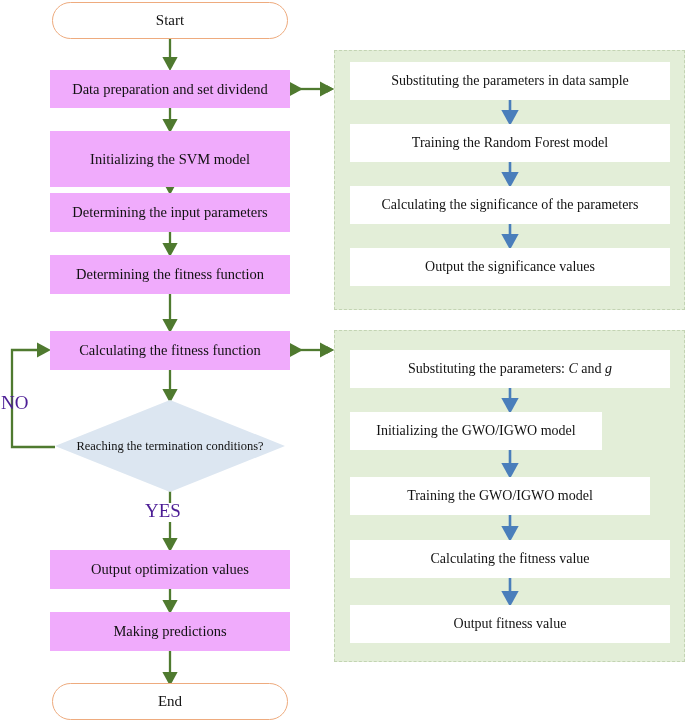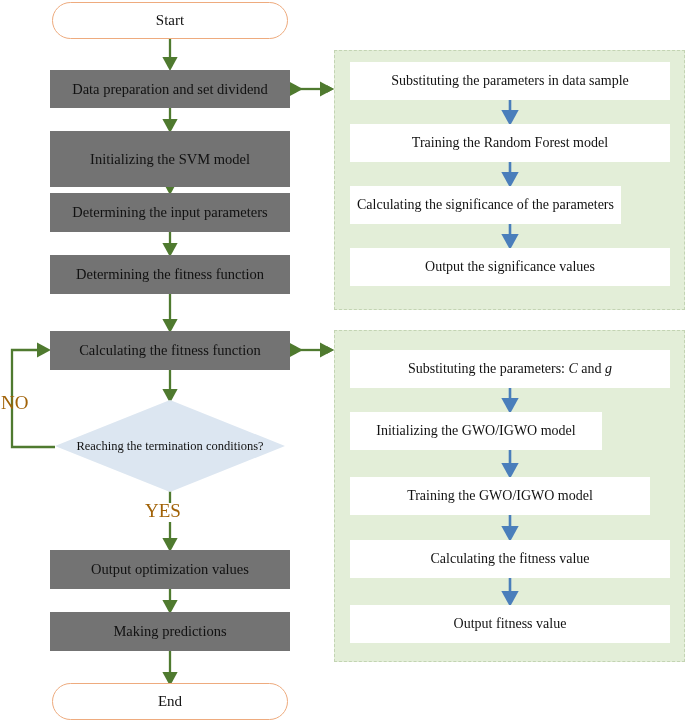--- a/index.html
+++ b/index.html
@@ -31,21 +31,21 @@
   .node {
     position: absolute;
     display: flex;
     align-items: center;
     justify-content: center;
     text-align: center;
     box-sizing: border-box;
     line-height: 1.15;
   }
   .proc-box {
-    background: #737373;
+    background: #f0abfc;
     color: #111111;
     font-size: 14.5px;
   }
   .terminator {
     background: #ffffff;
     border: 1.4px solid #eeab7e;
     border-radius: 19px;
     color: #111111;
     font-size: 15px;
   }
@@ -76,21 +76,21 @@
     position: relative;
     z-index: 2;
     font-size: 12.5px;
     color: #111111;
     text-align: center;
     white-space: nowrap;
   }
   .edge-label {
     position: absolute;
     font-size: 19px;
-    color: #a16207;
+    color: #4c1d95;
     white-space: nowrap;
   }
   .ital { font-style: italic; }
 </style>
 </head>
 <body>
 
 <div id="canvas">
 
   <div class="panel" style="left:334px; top:50px; width:351px; height:260px;"></div>
@@ -206,21 +206,21 @@
   <div class="node terminator" style="left:52px; top:683px; width:236px; height:37px;">
     <span>End</span>
   </div>
 
   <div class="node white-box" style="left:350px; top:62px; width:320px; height:38px;">
     <span>Substituting the parameters in data sample</span>
   </div>
   <div class="node white-box" style="left:350px; top:124px; width:320px; height:38px;">
     <span>Training the Random Forest  model</span>
   </div>
-  <div class="node white-box" style="left:350px; top:186px; width:271px; height:38px;">
+  <div class="node white-box" style="left:350px; top:186px; width:320px; height:38px;">
     <span>Calculating the significance of the parameters</span>
   </div>
   <div class="node white-box" style="left:350px; top:248px; width:320px; height:38px;">
     <span>Output the significance values</span>
   </div>
 
   <div class="node white-box" style="left:350px; top:350px; width:320px; height:38px;">
     <span>
       <span>Substituting the parameters: </span><span class="ital">C</span><span> and </span><span class="ital">g</span>
     </span>

